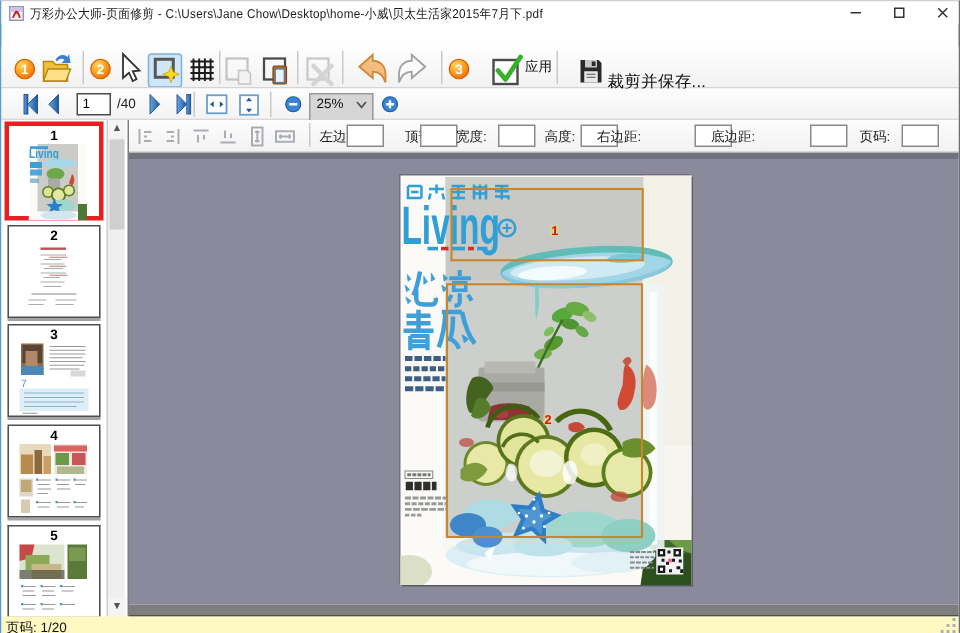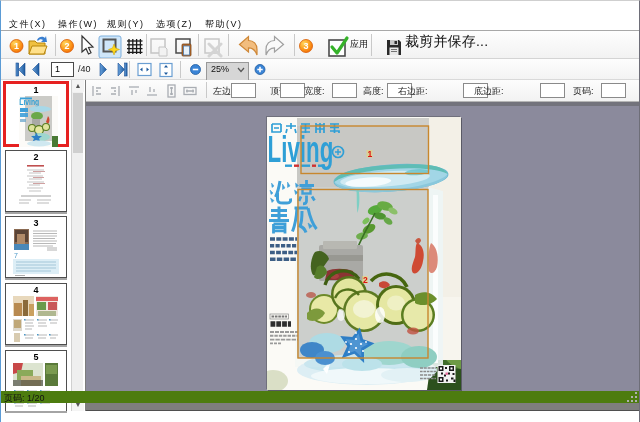--- a/index.html
+++ b/index.html
@@ -29,34 +29,40 @@
 .tnum{position:absolute;left:0;right:0;top:1px;text-align:center;font-size:9px;font-weight:bold;color:#000}
 #sbar{position:absolute;left:70px;top:0;width:12px;height:331px;background:#efefef;border-left:1px solid #d0d0d0}
 .sbtn{position:absolute;left:0;width:12px;height:12px;background:#f4f4f4;color:#555;font-size:7px;text-align:center;line-height:12px}
 #sthumb{position:absolute;left:1px;top:13px;width:10px;height:60px;background:#cfcfcf}
 
 #canvas{left:85px;top:101px;width:553px;height:301px;background:#8b8a9c;overflow:hidden}
 #canvas .topshadow{left:0;top:0;width:553px;height:4px;background:#73737c}
 #page{left:181px;top:15px;width:194px;height:273px;background:#fbfaf6;box-shadow:1px 1px 0 #5a5a66,-1px -1px 0 #70707c}
 
 #hband{left:85px;top:402px;width:553px;height:8px;background:#7e7e7e;border-bottom:1px solid #4f4f4f}
-#status{left:0;top:390px;width:638px;height:12px;background:#4d7c0f}
+#status{left:0;top:410px;width:638px;height:12px;background:#fef9c3}
 #status .txt{position:absolute;left:3px;top:1px;font-size:9px;color:#111}
 </style></head>
 <body>
 <div id="win">
 
-
-  <div id="menu" class="abs">
-    <span style="left:8px">文件(X)</span>
-    <span style="left:57px">操作(W)</span>
-    <span style="left:106px">规则(Y)</span>
-    <span style="left:155px">选项(Z)</span>
-    <span style="left:204px">帮助(V)</span>
+  <div id="title" class="abs">
+    <svg class="abs" style="left:5px;top:3px" width="10" height="10" viewBox="0 0 10 10">
+        <rect x="0.5" y="0.5" width="9" height="9" fill="#fff" stroke="#9a8fb8" stroke-width="1"></rect>
+        <rect x="1" y="1" width="8" height="3" fill="#cfc4e8"></rect>
+        <path d="M2 8 C3 5 4 3 5 3 C6 3 7 5 8 8 L6.6 8 C6.2 6.5 5.6 5 5 5 C4.4 5 3.8 6.5 3.4 8 Z" fill="#d02020"></path>
+      </svg>
+    <div class="abs txt cjk">万彩办公大师-页面修剪 - C:\Users\Jane Chow\Desktop\home-小威\贝太生活家2015年7月下.pdf</div>
+    <svg class="abs" style="left:564px;top:0" width="72" height="15" viewBox="0 0 72 15">
+      <line x1="2" y1="7.5" x2="9" y2="7.5" stroke="#333" stroke-width="1"></line>
+      <rect x="31.5" y="4.5" width="6" height="6" fill="none" stroke="#333" stroke-width="1"></rect>
+      <path d="M60.5 4.5 L66.5 10.5 M66.5 4.5 L60.5 10.5" stroke="#333" stroke-width="1"></path>
+    </svg>
   </div>
+
 
   <div id="tb1" class="abs">
     <svg class="abs" style="left:0;top:0" width="460" height="27" viewBox="0 0 460 27" id="tb1svg">
       <defs>
         <radialGradient id="badge" cx="0.35" cy="0.3" r="0.9">
           <stop offset="0" stop-color="#ffd75e"></stop>
             <stop offset="0.5" stop-color="#fc9a1c"></stop>
             <stop offset="1" stop-color="#ef5a00"></stop>
         </radialGradient>
         <linearGradient id="bluearr" x1="0" y1="0" x2="0" y2="1">
@@ -119,21 +125,21 @@
       <line x1="390" y1="18.5" x2="396" y2="18.5" stroke="#555" stroke-width="0.8"></line>
         <line x1="390" y1="20.5" x2="396" y2="20.5" stroke="#555" stroke-width="0.8"></line>
     </svg>
     <div class="vsep" style="left:54px"></div>
     <div class="vsep" style="left:145px"></div>
     <div class="vsep" style="left:197px"></div>
     <div class="vsep" style="left:227px"></div>
     <div class="vsep" style="left:293px"></div>
     <div class="vsep" style="left:370px"></div>
     <div class="abs" style="left:349px;top:7px;font-size:9px;color:#111">应用</div>
-    <div class="abs cjk" style="left:404px;top:2px;font-size:14px;color:#111">裁剪并保存...</div>
+    <div class="abs cjk" style="left:404px;top:16px;font-size:11px;color:#111">裁剪并保存...</div>
   </div>
 
   <div id="nav" class="abs">
     <svg class="abs" style="left:0;top:0" width="280" height="21" viewBox="0 0 280 21" id="navsvg">
       <defs>
         <linearGradient id="barr" x1="0" y1="0" x2="1" y2="0">
           <stop offset="0" stop-color="#6ba3dd"></stop>
             <stop offset="1" stop-color="#1d5a9e"></stop>
         </linearGradient>
       </defs>

